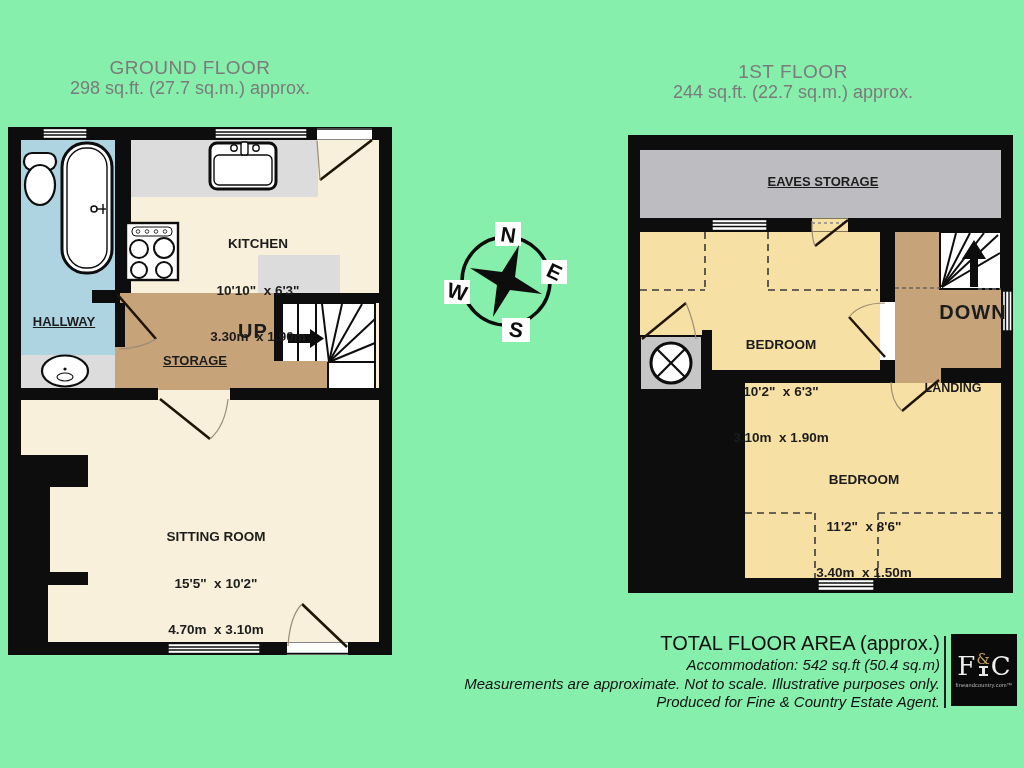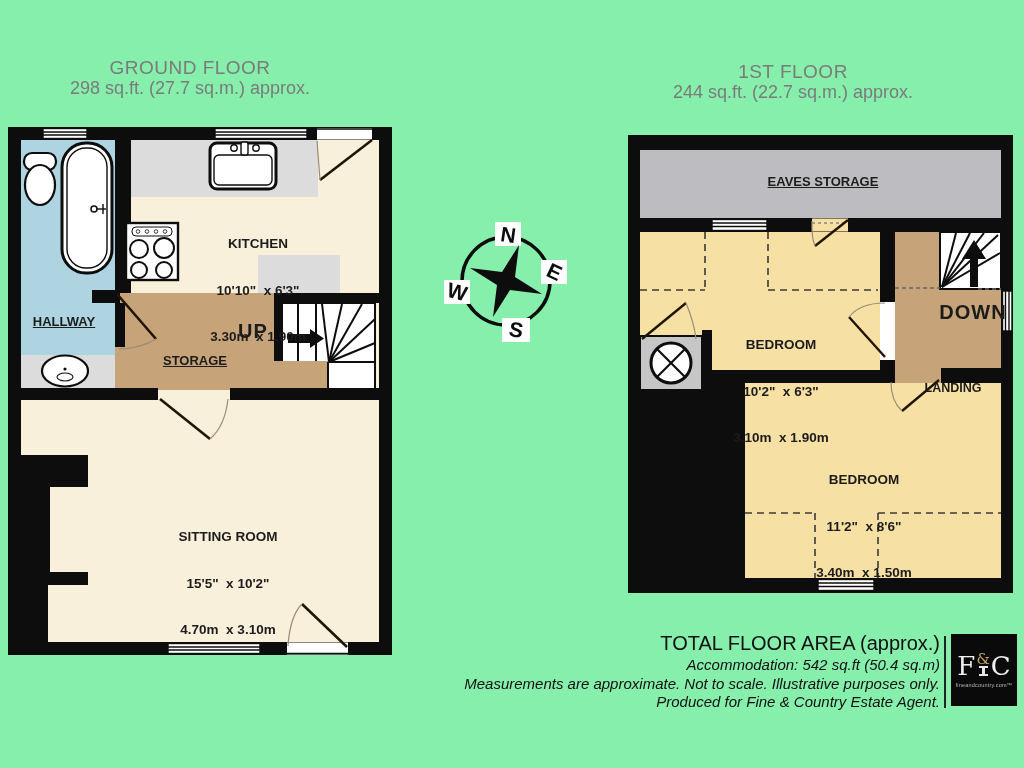--- a/index.html
+++ b/index.html
@@ -15,21 +15,21 @@
   .ff-plan{left:628px;top:135px;}
   .compass{position:absolute;left:443px;top:218px;}
   .rl{position:absolute;text-align:center;color:#1c1c1c;font-weight:bold;font-size:13.5px;
       line-height:15.5px;white-space:pre;z-index:5;}
   .rl.small{font-size:13px;text-decoration:underline;}
   .rl.big{font-size:20px;font-weight:600;letter-spacing:1px;}
   .lbl-bathroom{left:16px;top:314px;width:96px;}
   .lbl-kitchen{left:188px;top:205px;width:140px;}
   .lbl-up{left:223px;top:324px;width:60px;}
   .lbl-hallway{left:157px;top:353px;width:76px;}
-  .lbl-sitting{left:158px;top:498px;width:140px;}
+  .lbl-sitting{left:146px;top:498px;width:140px;}
   .lbl-eaves{left:753px;top:174px;width:140px;}
   .lbl-bed1{left:711px;top:306px;width:140px;}
   .lbl-down{left:938px;top:305px;width:70px;}
   .lbl-landing{left:915px;top:341px;width:76px;font-size:12.5px;margin-top:40px;}
   .lbl-bed2{left:794px;top:441px;width:140px;}
   .footer-text{position:absolute;left:430px;top:631px;width:510px;text-align:right;color:#111;}
   .footer-text .f1{font-size:20px;font-weight:normal;line-height:25px;}
   .footer-text .f2,.footer-text .f3,.footer-text .f4{font-size:15px;line-height:18.5px;font-style:italic;}
   .footer-divider{position:absolute;left:944px;top:636px;width:2px;height:72px;background:#222;}
   .logo{position:absolute;left:951px;top:634px;width:66px;height:72px;background:#0a0a0a;

